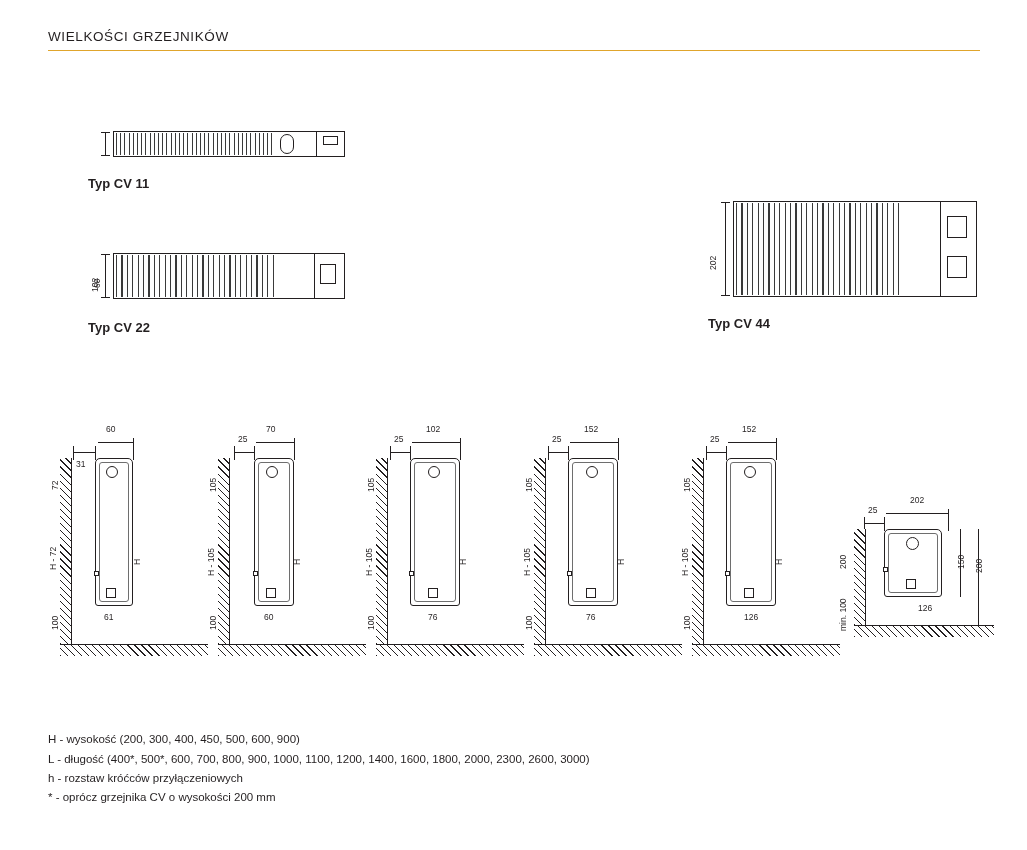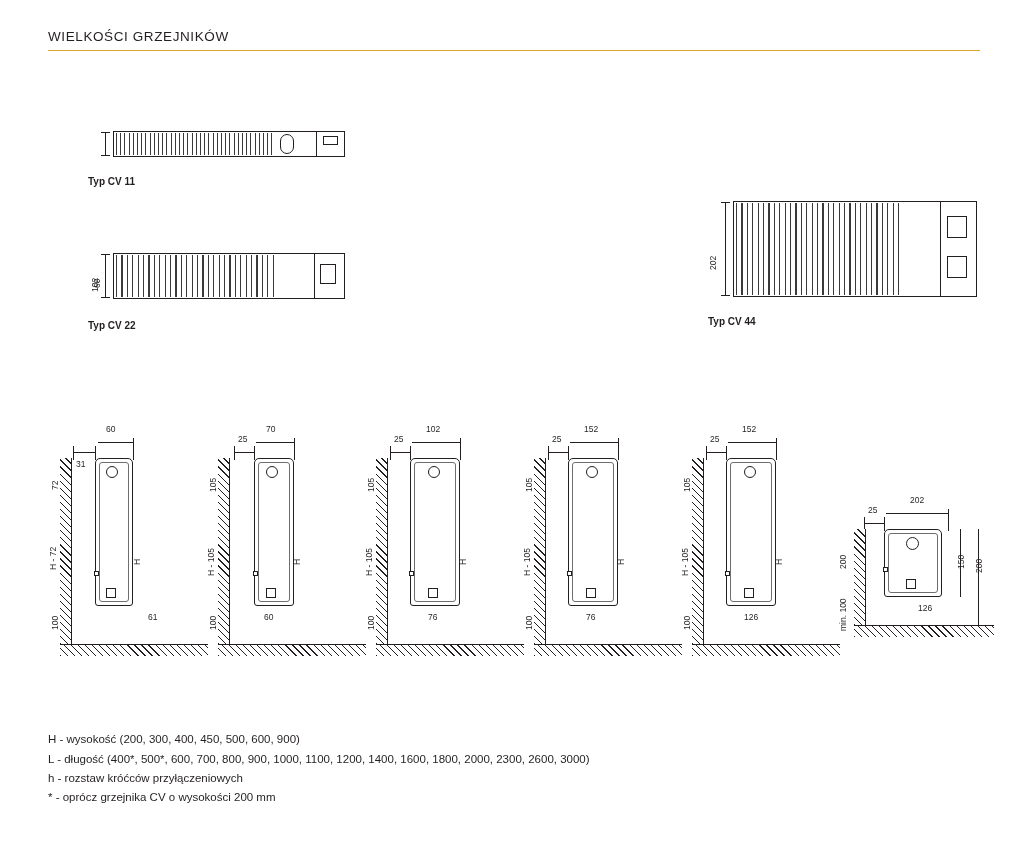--- a/index.html
+++ b/index.html
@@ -24,21 +24,21 @@
   .header-rule {
     position: absolute;
     left: 48px; top: 50px;
     width: 932px; height: 1px;
     background: #e0a52c;
   }
 
   
   .lbl {
     position: absolute;
-    font-size: 10px;
+    font-size: 13px;
     color: #231f20;
     white-space: nowrap;
   }
   .lbl.bold { font-weight: bold; }
   .dim {
     position: absolute;
     font-size: 8.5px;
     color: #231f20;
     white-space: nowrap;
   }
@@ -236,21 +236,21 @@
     <div class="ln h" style="left:50px; top:12px; width:35px;"></div>
     <div class="ln v" style="left:25px; top:16px; height:14px;"></div>
     <div class="ln v" style="left:47px; top:16px; height:14px;"></div>
     <div class="ln v" style="left:85px; top:8px; height:22px;"></div>
 
     <div class="dim vert" style="left:2px; top:60px;">72</div>
     <div class="dim vert" style="left:0px; top:140px;">H - 72</div>
     <div class="dim vert" style="left:66px; top:142px;">h = H - 50</div>
     <div class="dim vert" style="left:84px; top:135px;">H</div>
     <div class="dim vert" style="left:2px; top:200px;">100</div>
-    <div class="dim" style="left:56px; top:182px;margin-left:44px;">61</div>
+    <div class="dim" style="left:56px; top:182px;">61</div>
 
     <div class="hatch-v" style="left:12px; top:28px; width:12px; height:186px;"></div>
 
     <div class="rad-body" style="left:47px; top:28px; width:38px; height:148px;"></div>
     <div class="bracket" style="left:58px; top:36px; width:12px; height:12px;"></div>
     <div class="smallsq" style="left:58px; top:158px; width:10px; height:10px;"></div>
     <div class="smallsq" style="left:46px; top:141px; width:5px; height:5px;"></div>
 
     <div class="hatch" style="left:12px; top:214px; width:148px; height:12px;"></div>
     <div class="ln h" style="left:12px; top:214px; width:148px;"></div>

